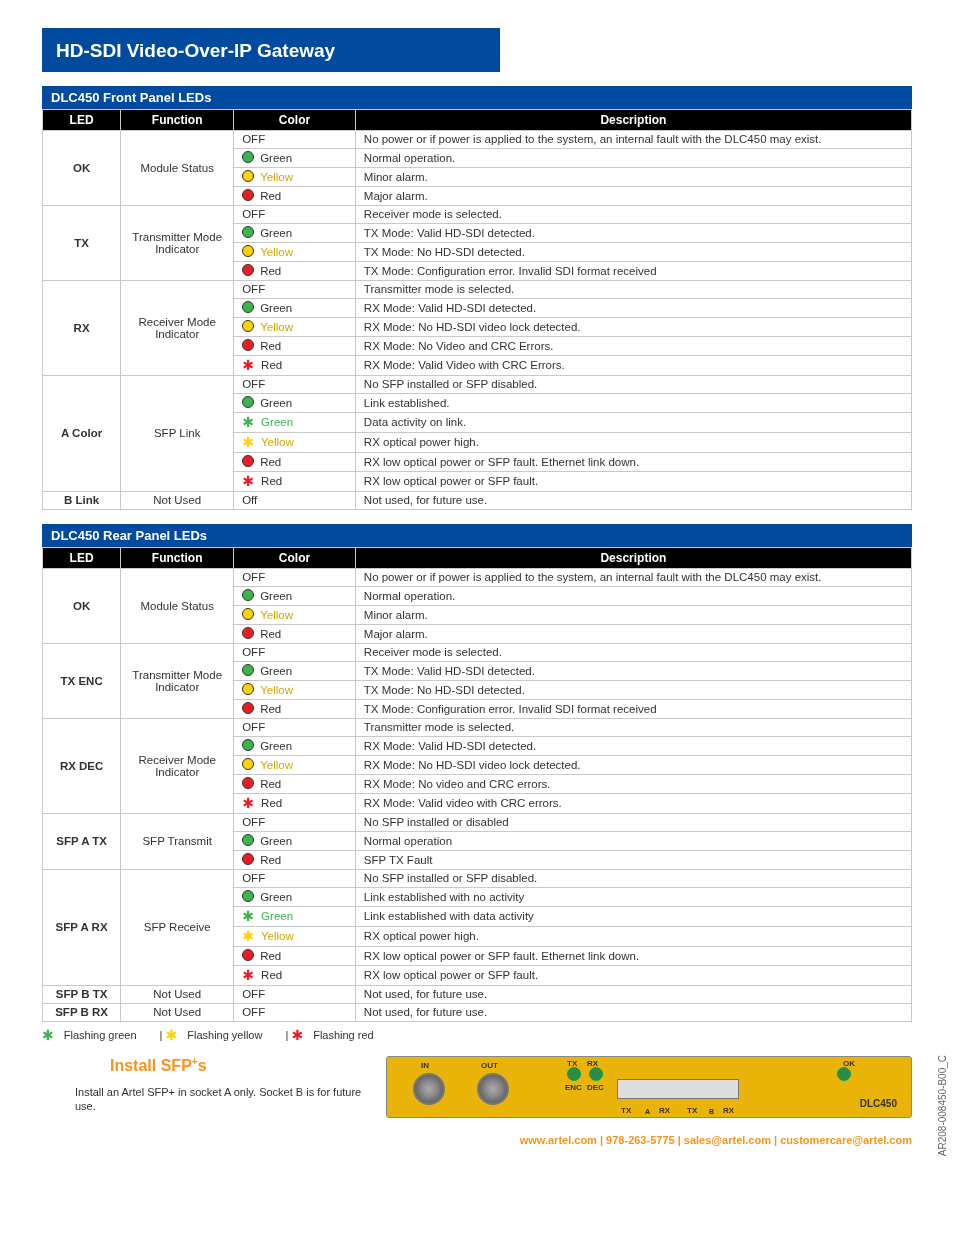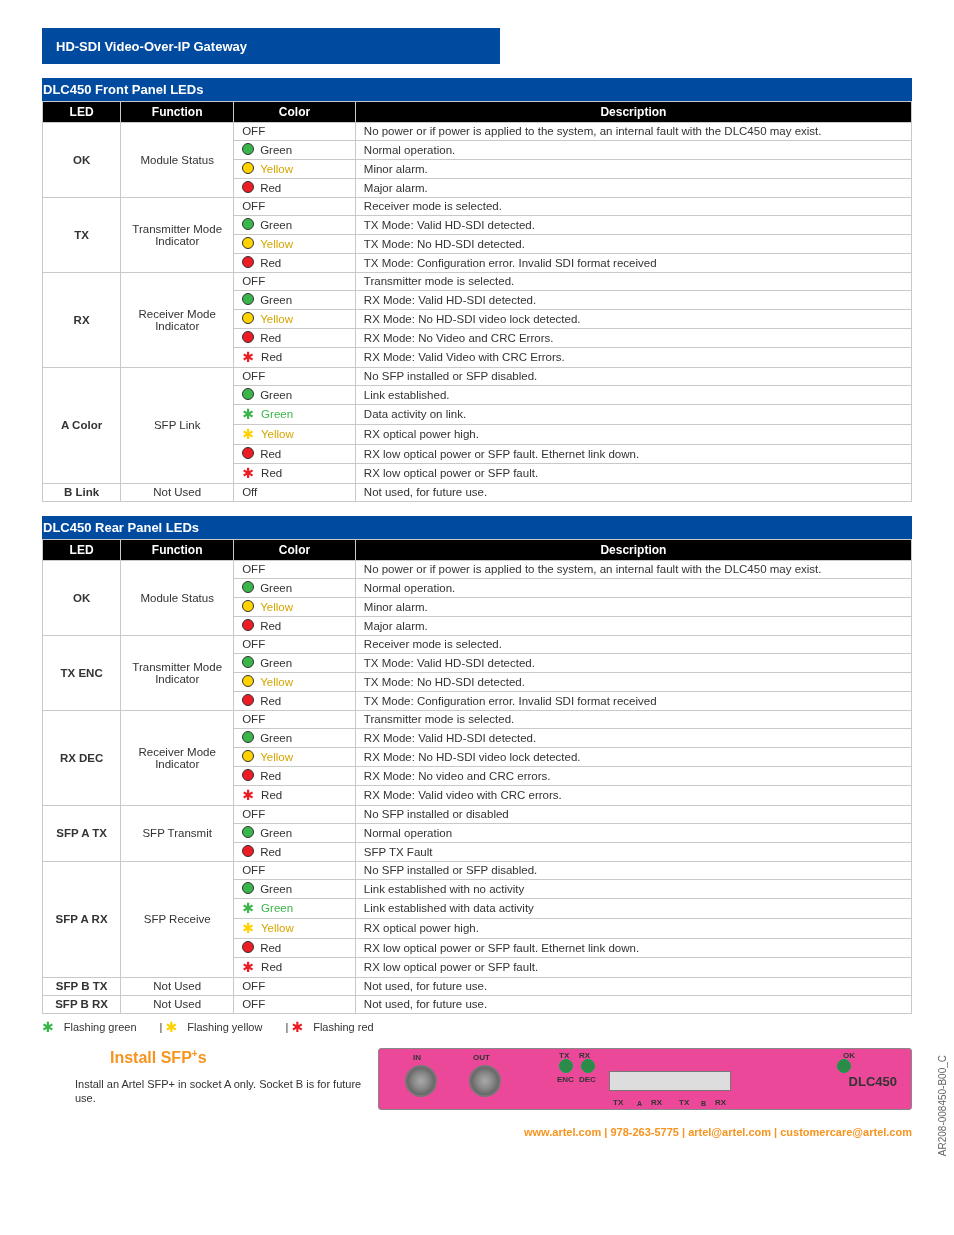--- a/index.html
+++ b/index.html
@@ -1,36 +1,36 @@
 <!DOCTYPE html>
 <html><head>
 <meta charset="utf-8">
 <style>
   :root { --blue:#004a9f; --dark:#000; --grey:#555; --bd:#c9c9c9; --row:#fff;}
   html,body{margin:0;padding:0;background:#fff;font:12px "Myriad Pro","Segoe UI",Arial,sans-serif;color:#333;}
   .page{width:870px;margin:28px auto 0;}
-  .header{background:var(--blue);color:#fff;font-weight:700;font-size:13px;padding:10px 14px 8px;line-height:1.35;width:430px;}
-  .tbl-title{background:var(--blue);color:#fff;font-weight:700;font-size:13px;padding:3px 0;margin-top:14px;border:1px solid var(--blue);}
+  .header{background:var(--blue);color:#fff;font-weight:700;font-size:19px;padding:10px 14px 8px;line-height:1.35;width:430px;}
+  .tbl-title{background:var(--blue);color:#fff;font-weight:700;font-size:13px;padding:3px 8px;margin-top:14px;border:1px solid var(--blue);}
   table{border-collapse:collapse;width:100%;table-layout:fixed;}
   th{background:#000;color:#fff;font-weight:700;font-size:12px;padding:3px 6px;border:1px solid var(--bd);text-align:center;}
   td{border:1px solid var(--bd);padding:2.5px 8px;font-size:11.5px;vertical-align:middle;}
   td.c{ text-align:center;}
   td.led{font-weight:700;text-align:center;}
   .led-dot{display:inline-block;width:10px;height:10px;border-radius:50%;border:1px solid #333;margin-right:6px;vertical-align:-1px;}
   .led-flash{display:inline-block;margin-right:4px;vertical-align:-1px;font-size:14px;line-height:1;}
   .g{background:#3ab54a;}.y{background:#ffd200;}.r{background:#ed1c24;}
   .fg{color:#3ab54a;}.fy{color:#ffd200;}.fr{color:#ed1c24;}
   .gtxt{color:#3ab54a;}.ytxt{color:#d6a500;}
   .legend{font-size:11px;margin-top:6px;}
   .legend span{margin-right:10px;}
-  .install{margin-top:14px;display:flex;gap:16px;align-items:flex-start;}
+  .install{margin-top:14px;display:flex;gap:24px;align-items:flex-start;}
   .install-left{width:320px;}
   .install h3{color:#f7941e;font-size:16px;margin:0 0 10px 68px;}
   .install p{font-size:11px;margin:0 0 0 33px;line-height:1.3;}
-  .panel{background:#ec4899;border:1px solid #888;border-radius:3px;height:60px;flex:1;position:relative;font-size:8px;color:#333;}
+  .panel{background:#eab308;border:1px solid #888;border-radius:3px;height:60px;flex:1;position:relative;font-size:8px;color:#333;}
   .panel .leds{position:absolute;top:10px;left:180px;display:flex;gap:8px;}
   .panel .dot{width:12px;height:12px;border-radius:50%;background:#2d8a48;border:1px solid #0a4;}
   .panel .okbox{position:absolute;top:10px;right:60px;width:12px;height:12px;border-radius:50%;background:#2d8a48;border:1px solid #0a4;}
   .panel .lbl{position:absolute;font-weight:700;}
   .footer{text-align:right;color:#f7941e;font-weight:700;font-size:11px;margin-top:16px;}
   .side{position:absolute;right:6px;bottom:180px;transform:rotate(-90deg);transform-origin:right bottom;font-size:10px;color:#666;}
   .bnc{position:absolute;width:28px;height:28px;border-radius:50%;background:radial-gradient(circle,#aaa 0,#888 40%,#666 70%,#555 100%);border:2px solid #777;}
   col.c1{width:9%;} col.c2{width:13%;} col.c3{width:14%;} col.c4{width:64%;}
 </style>
 </head>
@@ -303,29 +303,29 @@
       <div class="leds">
           <div class="dot"></div>
           <div class="dot"></div>
         </div>
       <span class="lbl" style="left:180px;top:2px;">TX</span>
       <span class="lbl" style="left:200px;top:2px;">RX</span>
       <span class="lbl" style="left:178px;top:26px;">ENC</span>
       <span class="lbl" style="left:200px;top:26px;">DEC</span>
       <div class="okbox"></div>
       <span class="lbl" style="right:56px;top:2px;">OK</span>
-      <span class="lbl" style="right:14px;bottom:20px;font-size:13px;">DLC450</span>
+      <span class="lbl" style="right:14px;bottom:8px;font-size:10px;">DLC450</span>
       <div style="position:absolute;left:230px;top:22px;width:120px;height:18px;border:1px solid #777;background:#ddd;"></div>
       <span class="lbl" style="left:234px;bottom:2px;">TX</span>
       <span class="lbl" style="left:258px;bottom:2px;font-size:7px;">A</span>
       <span class="lbl" style="left:272px;bottom:2px;">RX</span>
       <span class="lbl" style="left:300px;bottom:2px;">TX</span>
       <span class="lbl" style="left:322px;bottom:2px;font-size:7px;">B</span>
       <span class="lbl" style="left:336px;bottom:2px;">RX</span>
     </div>
   </div>
 
   <div class="footer">
-    <span>www.artel.com</span><span> | </span><span>978-263-5775</span><span> | </span><span>artel@artel.com</span><span> | </span><span>customercare@artel.com</span>
+    <span>www.artel.com</span><span> | </span><span>978-263-5775</span><span> | </span><span>sales@artel.com</span><span> | </span><span>customercare@artel.com</span>
   </div>
 </div>
 
 <div class="side">AR208-008450-B00_C</div>
 
 </body></html>

